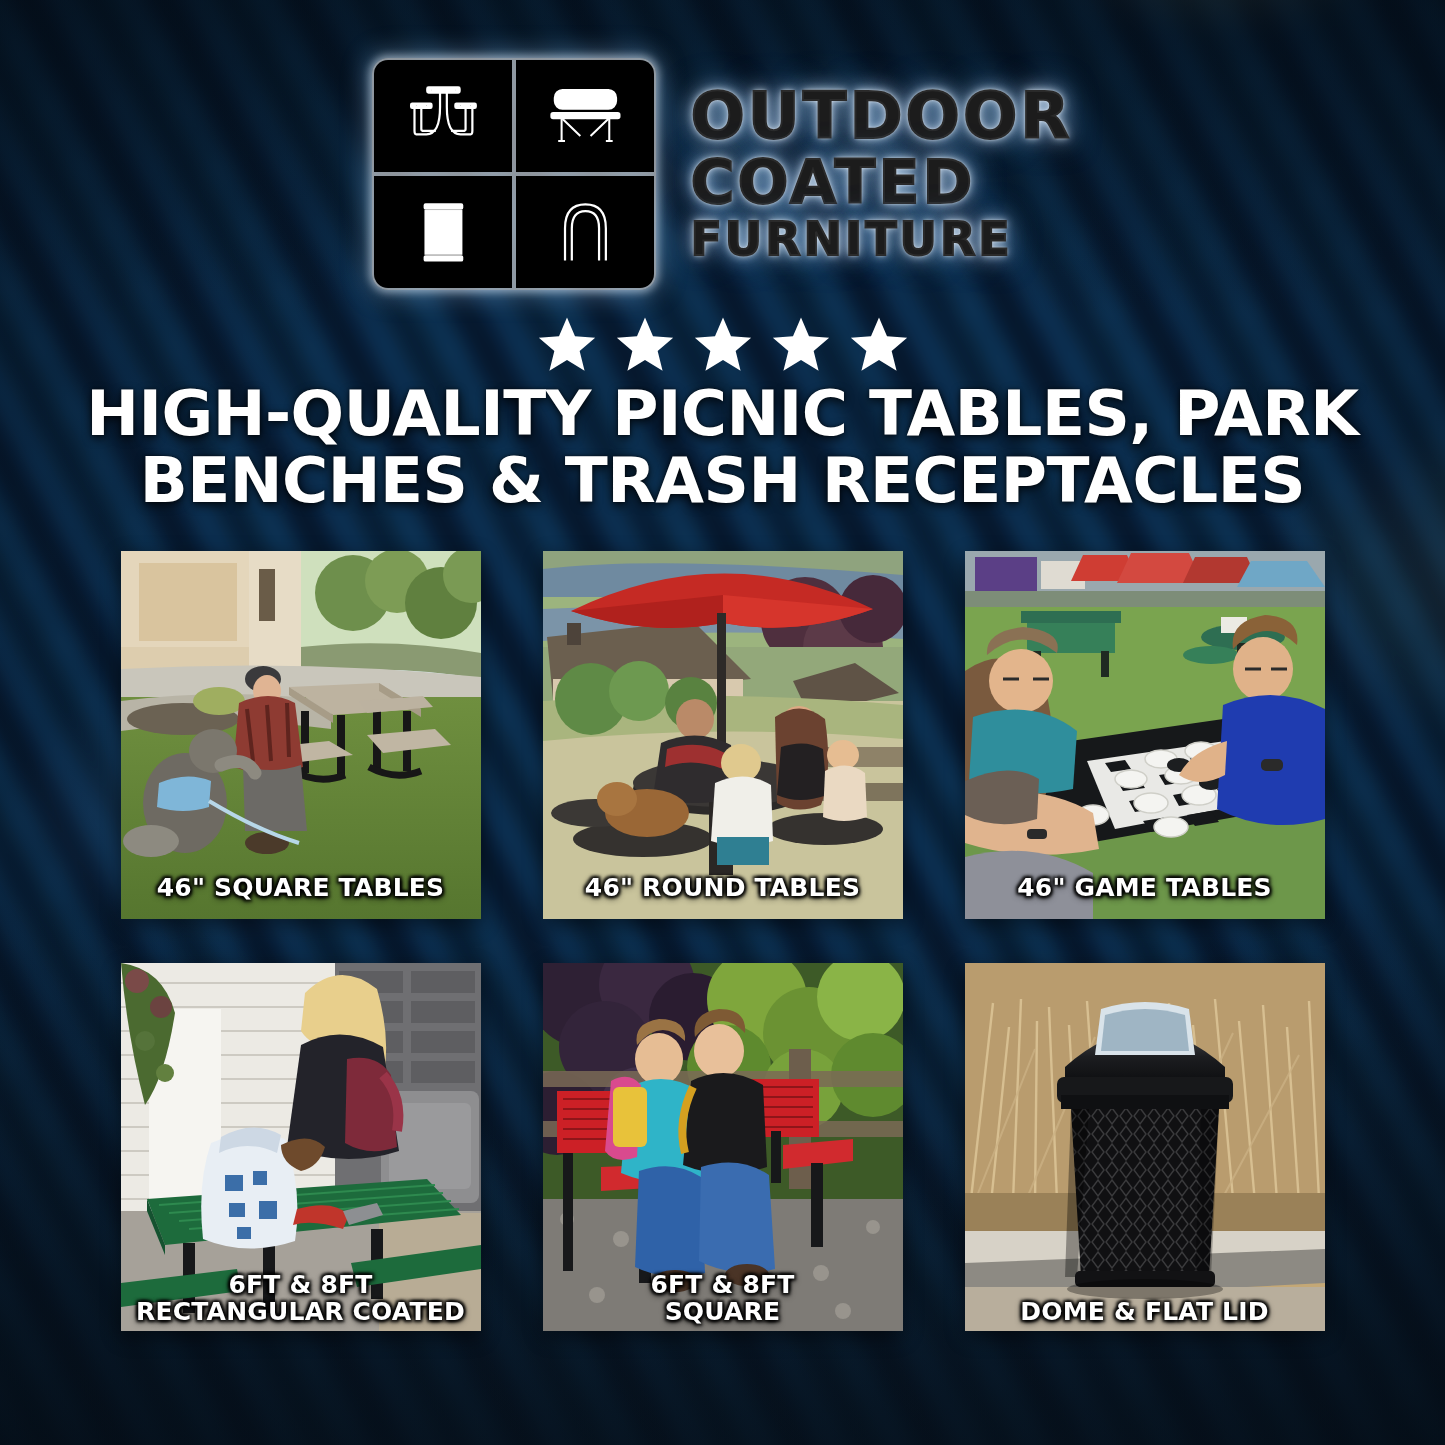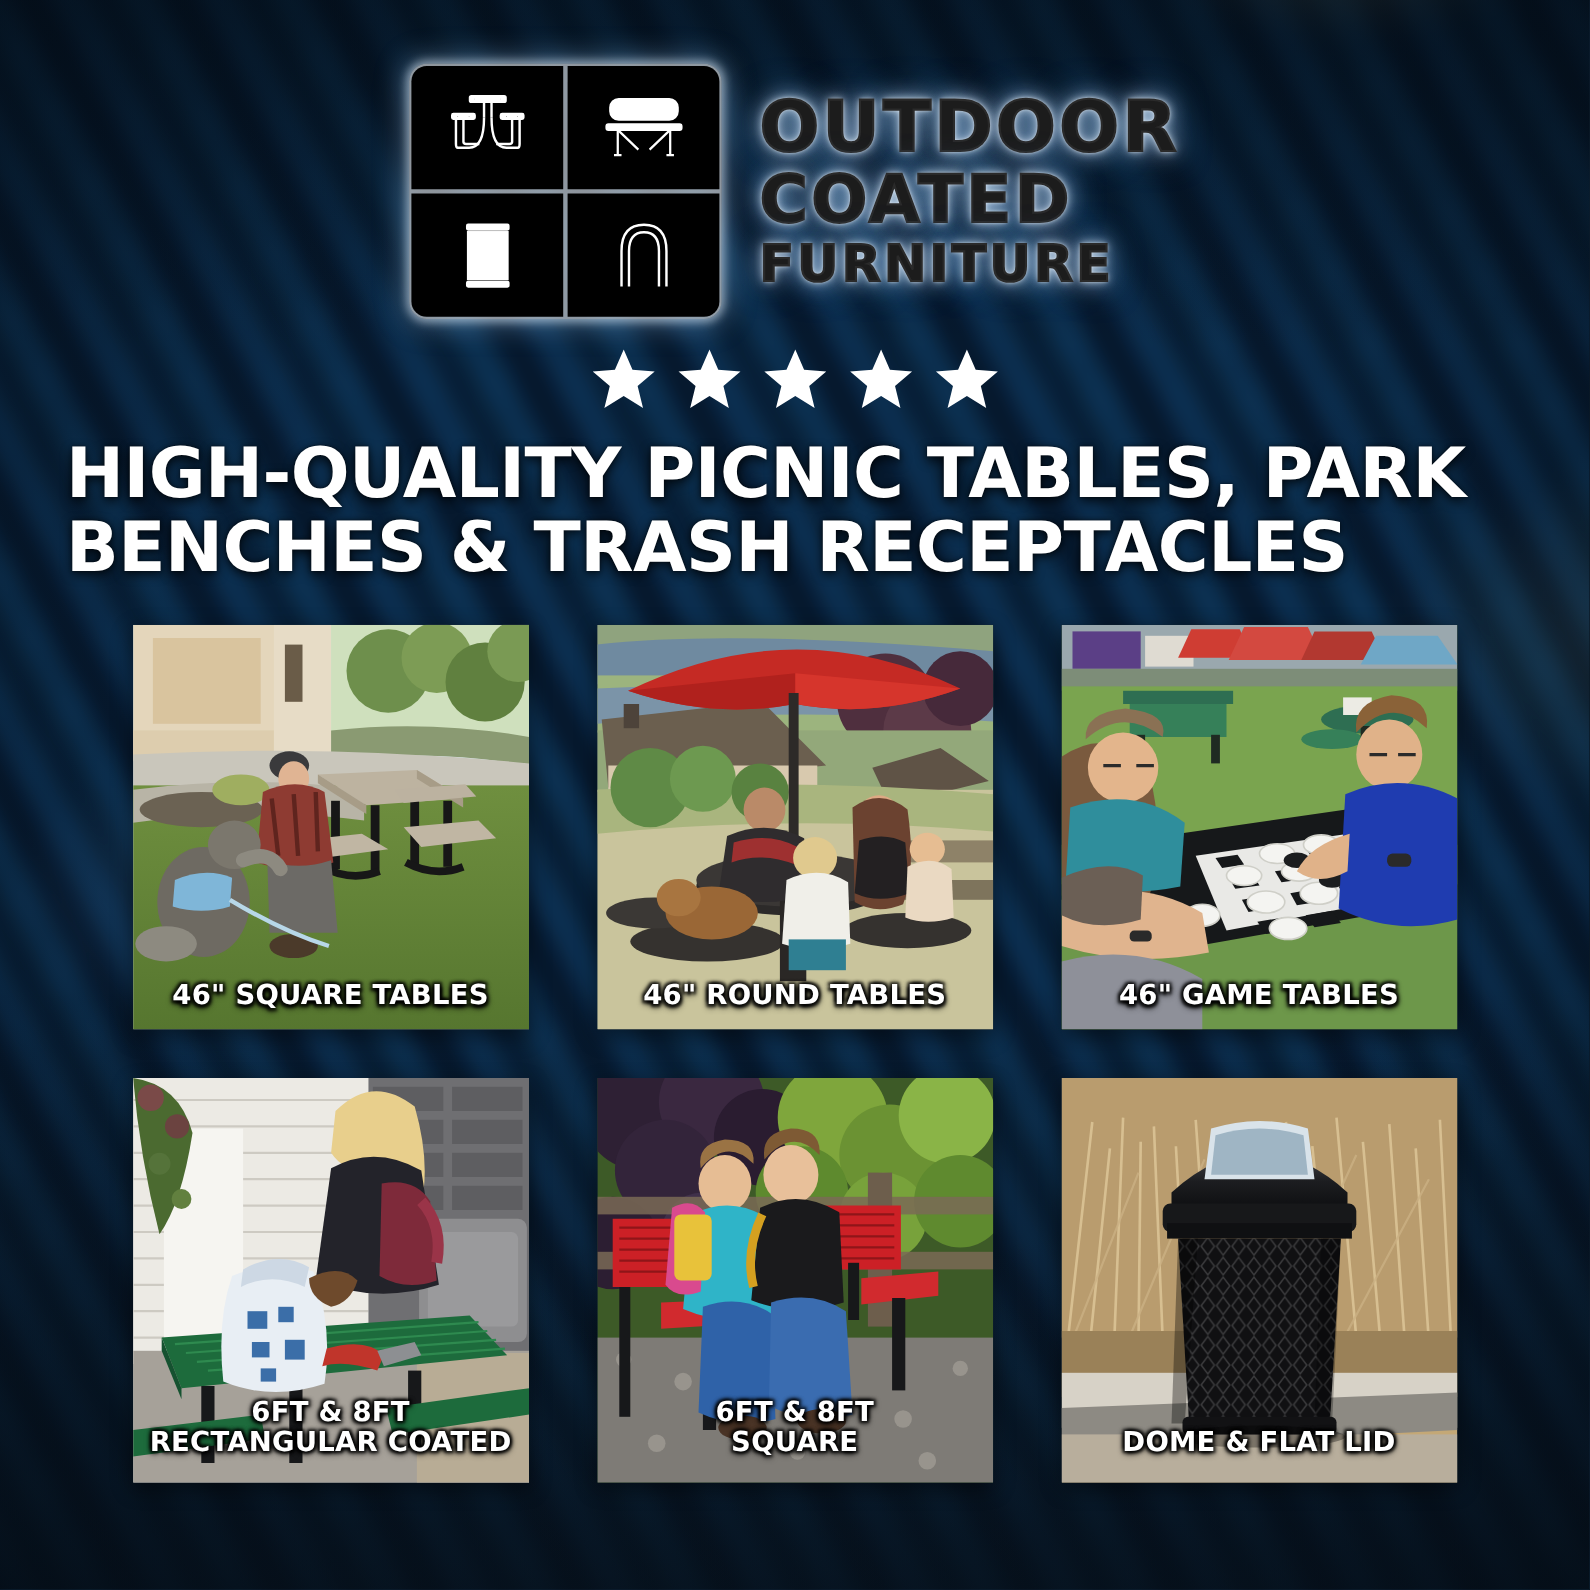--- a/index.html
+++ b/index.html
@@ -79,21 +79,22 @@
 
   
   .stars {
     display:flex; justify-content:center; align-items:center;
     gap:14px; margin-top:24px;
   }
   .star { width:64px; height:62px; display:block; }
 
   
   .headline {
-    margin-top:22px;
+    text-align:center;
+    margin-top:5px;
     color:#ffffff;
     font-family:"DejaVu Sans", sans-serif;
     font-weight:700;
     font-size:63px;
     line-height:1.06;
     letter-spacing:-.5px;
     text-shadow:0 3px 10px rgba(0,0,0,.78), 0 0 3px rgba(0,0,0,.6);
     padding:0 60px;
   }
   .headline .l2 { display:block; }
@@ -124,21 +125,21 @@
     font-size:25px;
     line-height:1.08;
     letter-spacing:.2px;
     text-shadow:
       -2px -2px 3px rgba(0,0,0,.85), 2px -2px 3px rgba(0,0,0,.85),
       -2px 2px 3px rgba(0,0,0,.85), 2px 2px 3px rgba(0,0,0,.85),
       0 2px 7px rgba(0,0,0,.9);
     padding:0 8px;
   }
   .caption .c2 { display:block; }
-  .caption.two-line { bottom:24px; }
+  .caption.two-line { bottom:6px; }
 </style>
 </head>
 <body>
 
 <div id="bg-layer">
   <div id="bg-mesh"></div>
   <div id="bg-vignette"></div>
 </div>
 
 <div id="page">

